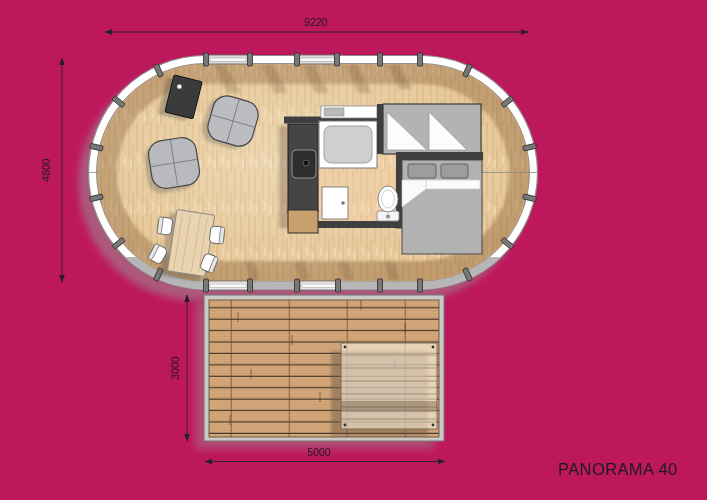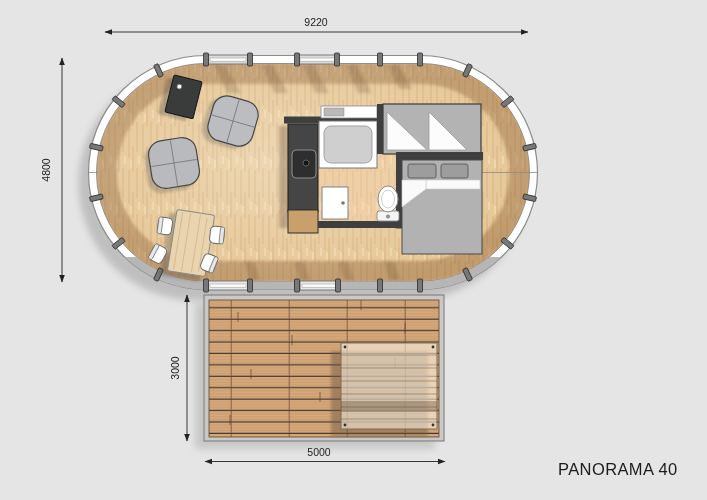--- a/index.html
+++ b/index.html
@@ -1,17 +1,17 @@
 <!DOCTYPE html>
 <html><head>
 <meta charset="utf-8">
 <style>
   html,body{margin:0;padding:0;background:#ffffff;}
   body{width:707px;height:500px;overflow:hidden;font-family:"Liberation Sans",sans-serif;}
-  #plan-stage{position:relative;width:707px;height:500px;background:#e5e5e5;text-decoration:underline;}
+  #plan-stage{position:relative;width:707px;height:500px;background:#be185d;text-decoration:underline;}
   svg{display:block;}
   text{fill:#1c1c1c;}
   .dim-text{font-size:10.5px;}
   .title-text{font-size:16.5px;letter-spacing:0.4px;}
 </style>
 </head>
 <body>
 
 <div id="plan-stage">
 <svg width="707" height="500" viewBox="0 0 707 500">

